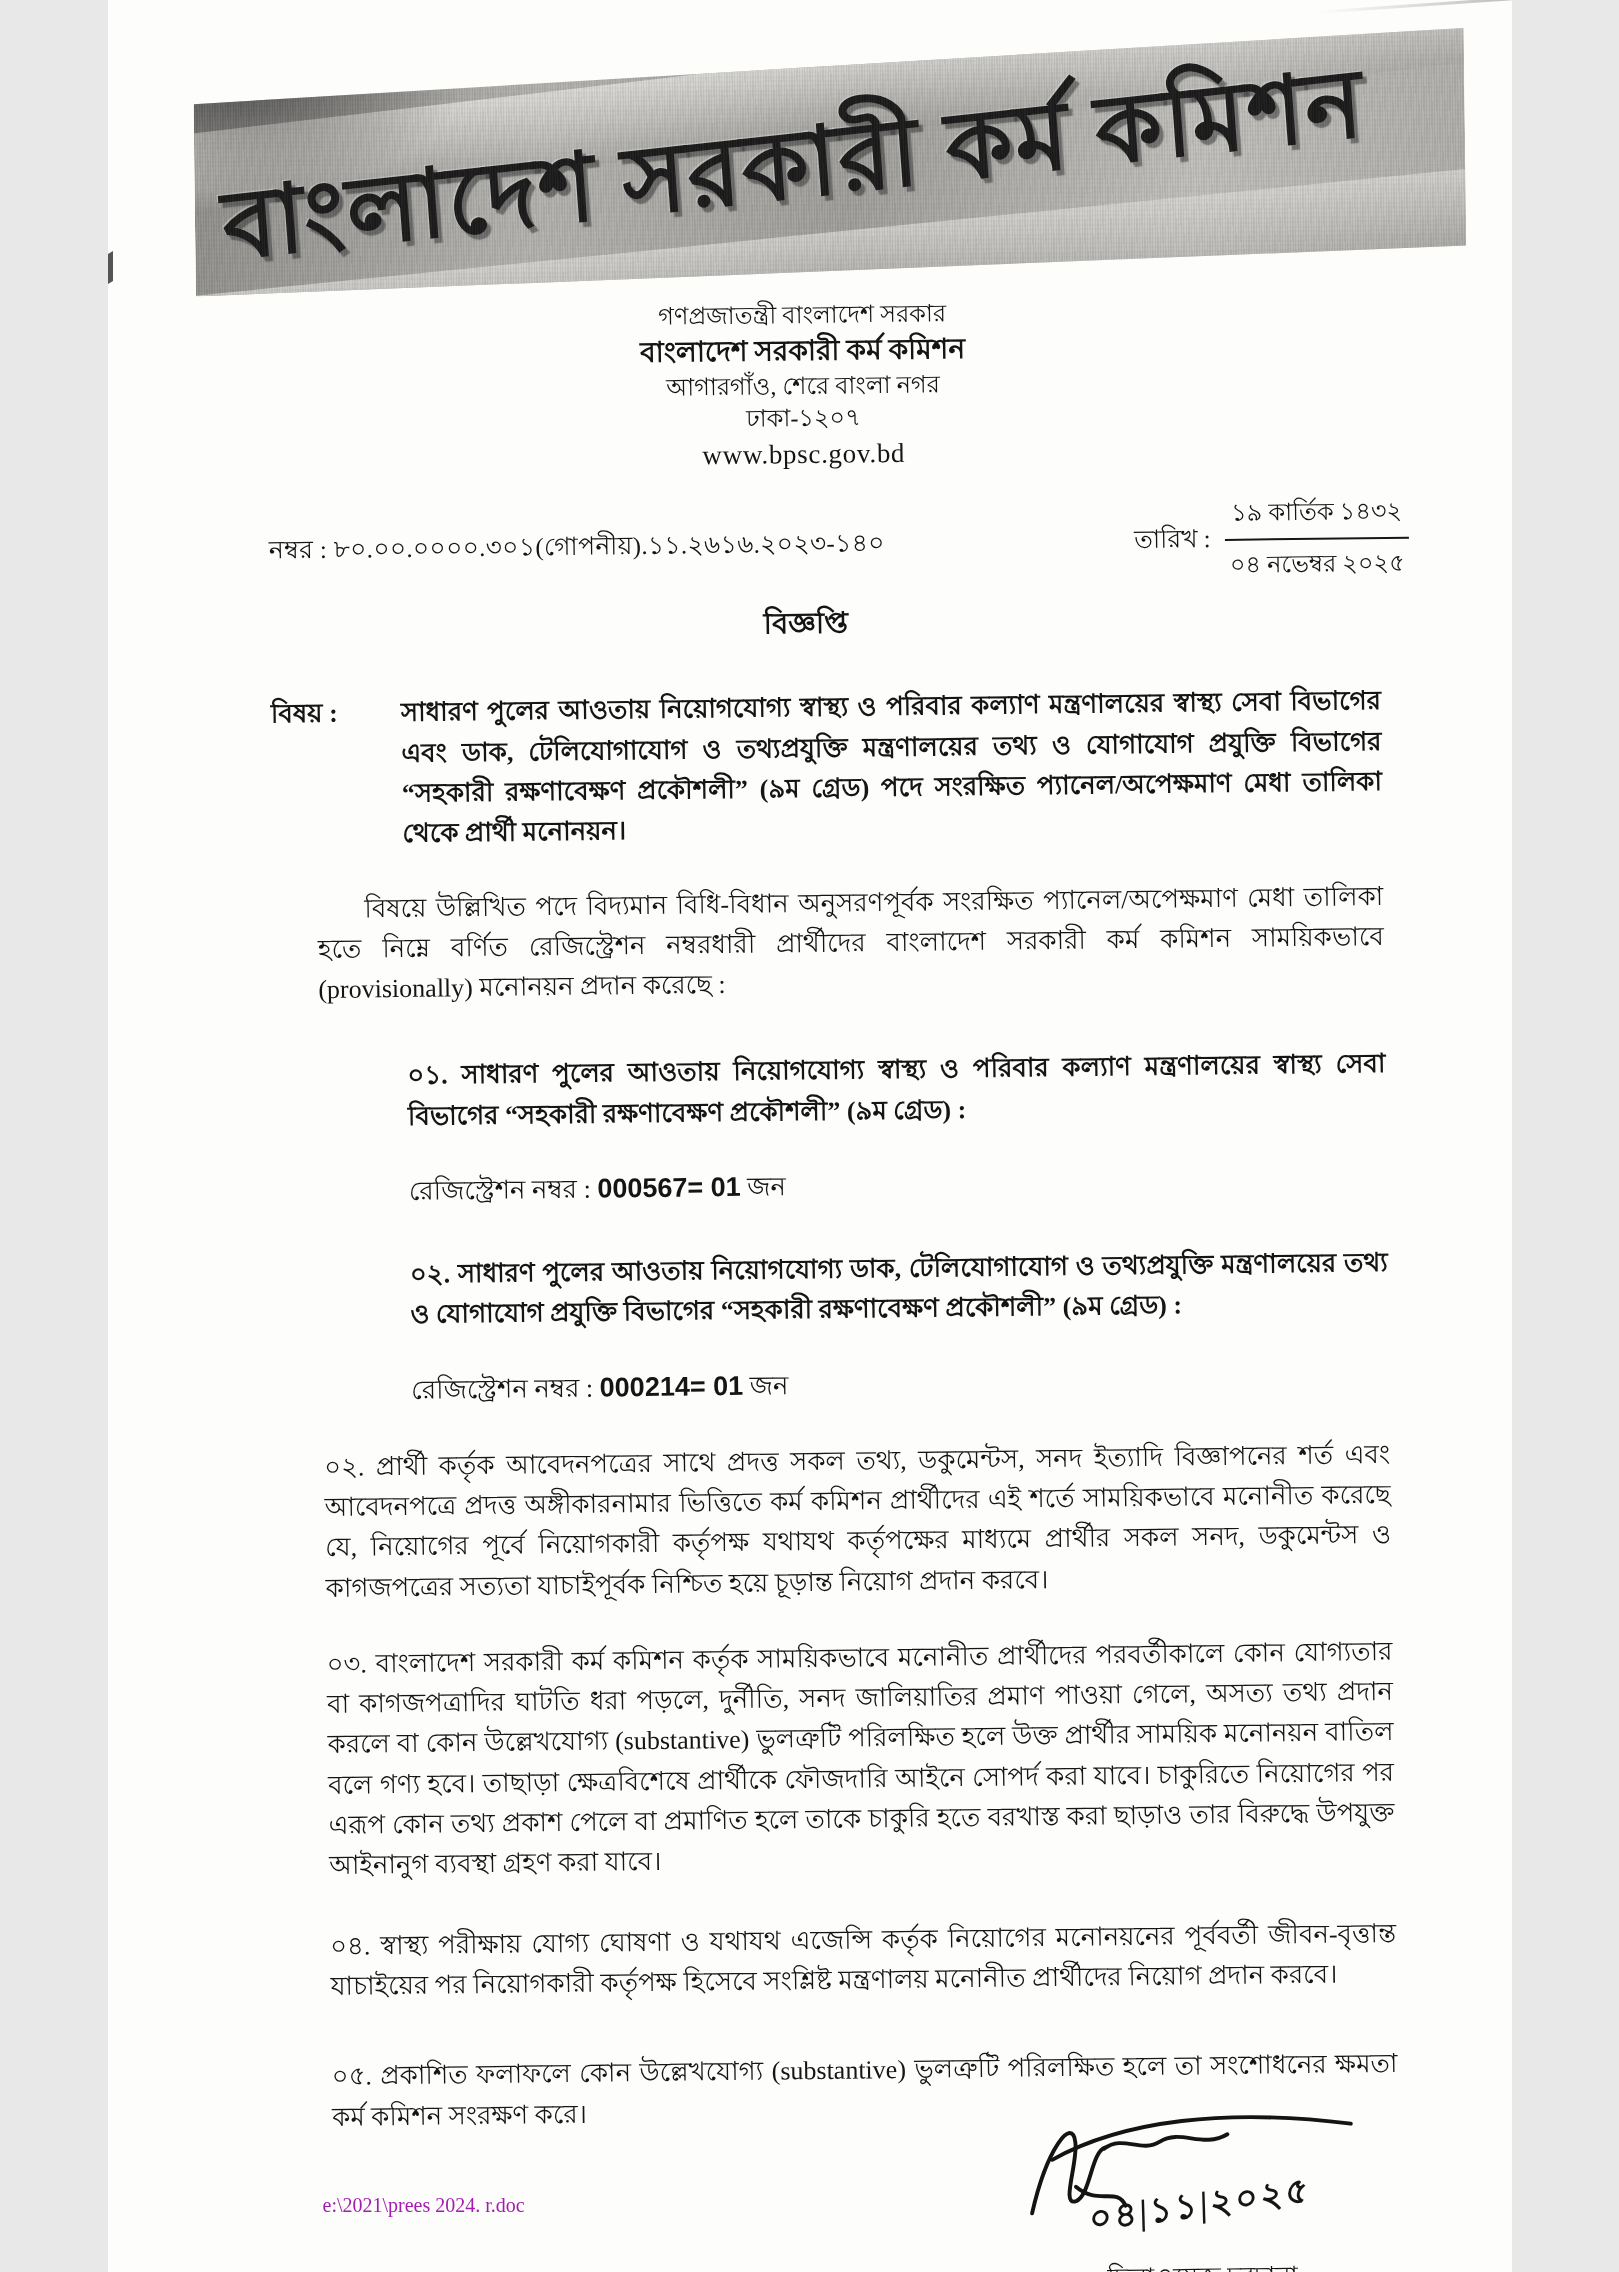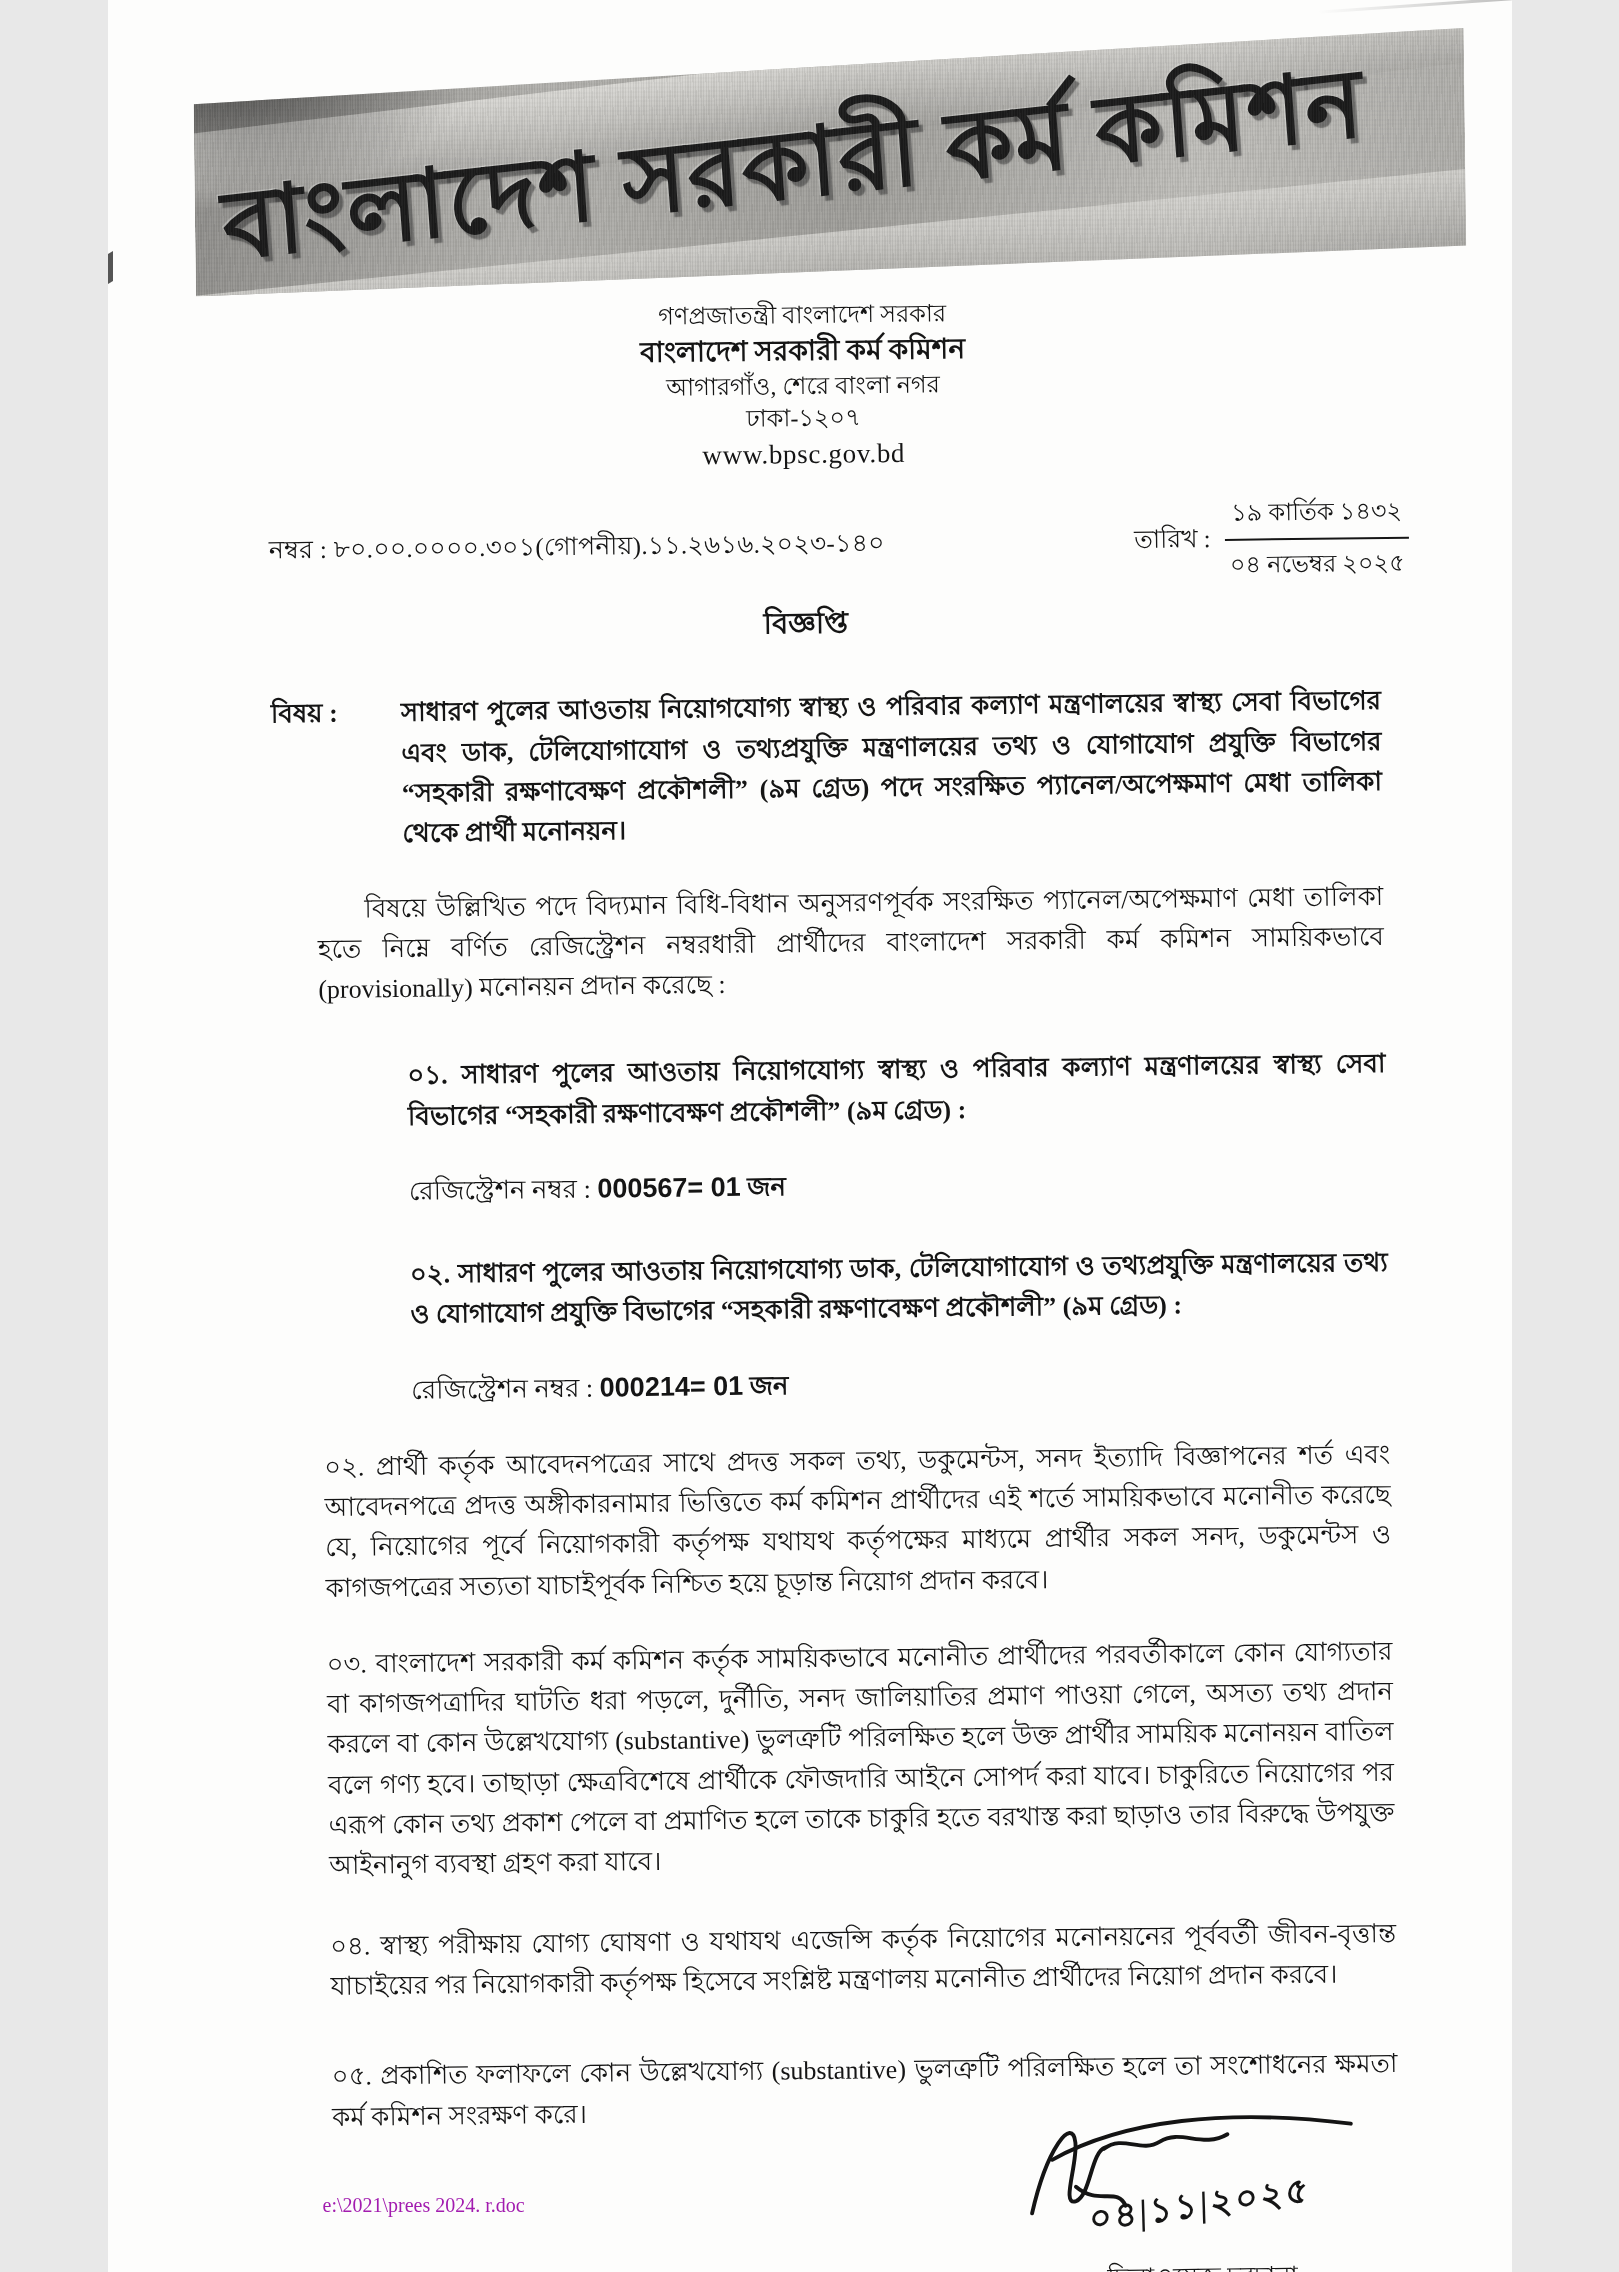--- a/index.html
+++ b/index.html
@@ -113,21 +113,21 @@
 
   .intro {
     margin: 34px 128px 0 210px;
     text-indent: 47px;
   }
 
   .item { margin: 47px 128px 0 298px; font-weight: bold; }
   .item + .reg-line { margin-top: 34px; }
   .reg-line { margin: 34px 128px 0 298px; font-size: 26px; }
   .reg-value { font-weight: bold; font-size: 27px; font-family: "Liberation Sans", "DejaVu Sans", sans-serif; }
-  .reg-unit { font-weight: bold; }
+  .reg-unit { font-weight: normal; }
 
   .clause { margin: 33px 128px 0 210px; }
   .clause.c3 { margin-top: 36px; }
   .clause.c4 { margin-top: 40px; }
   .clause.c5 { margin-top: 50px; }
 
   
   .sign-block {
     width: 495px;
     margin: -19.5px 78px 0 auto;

